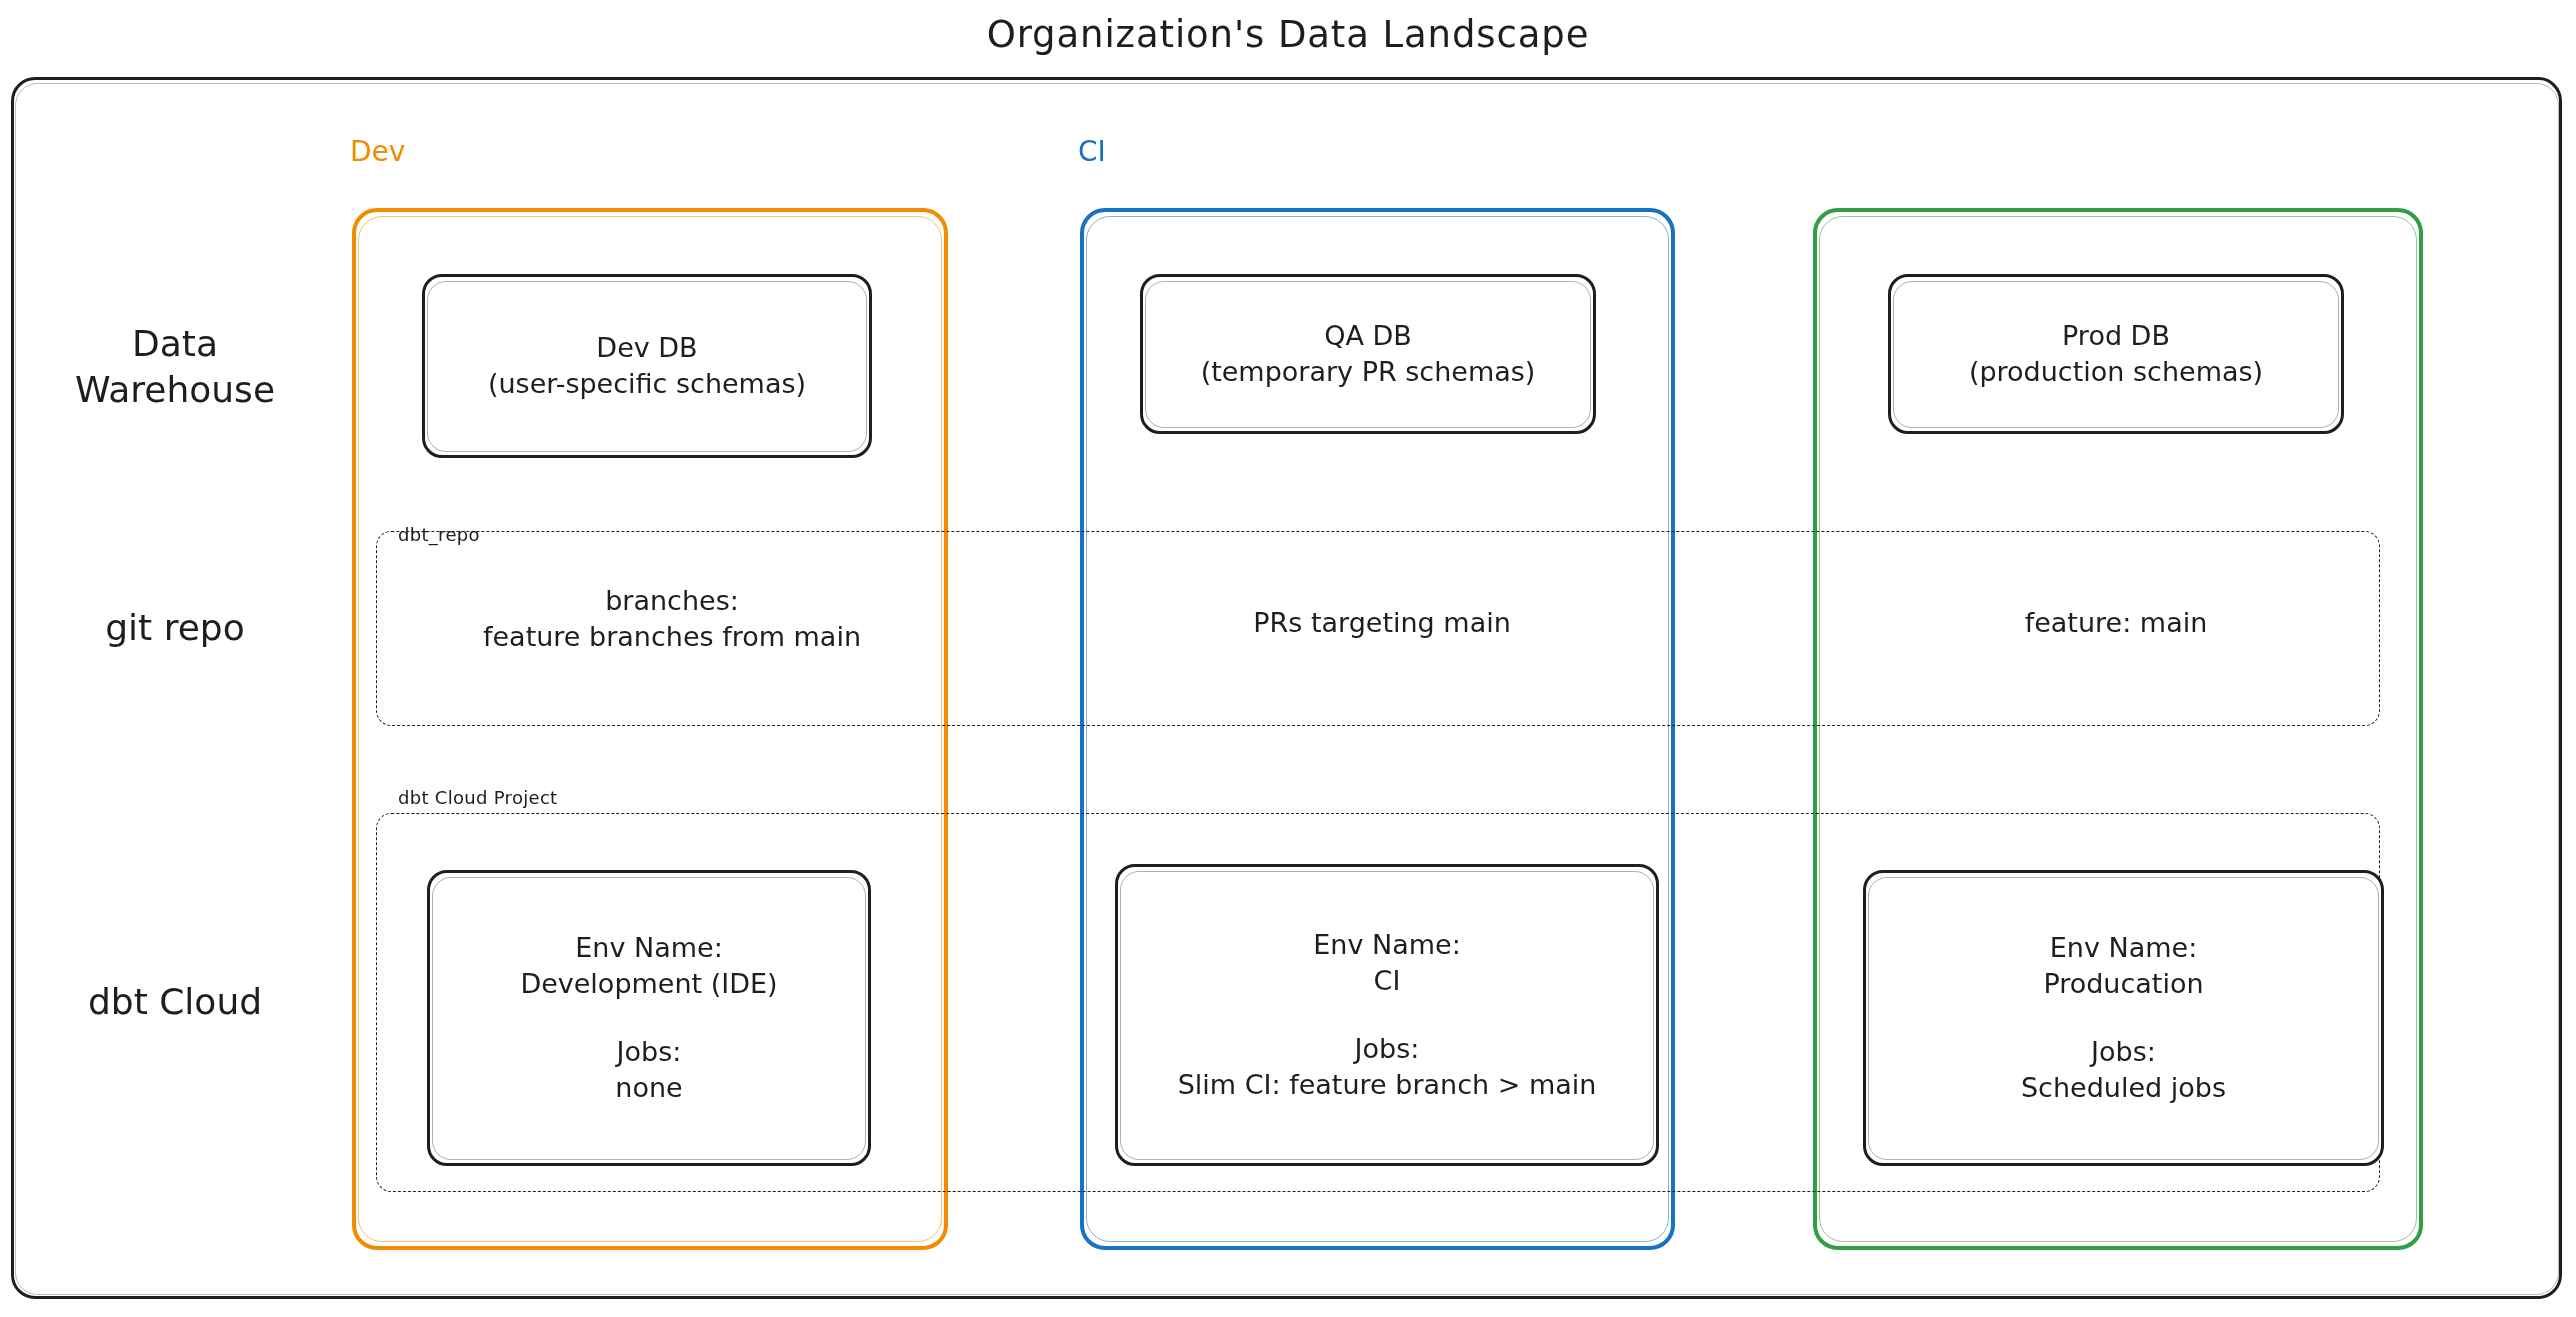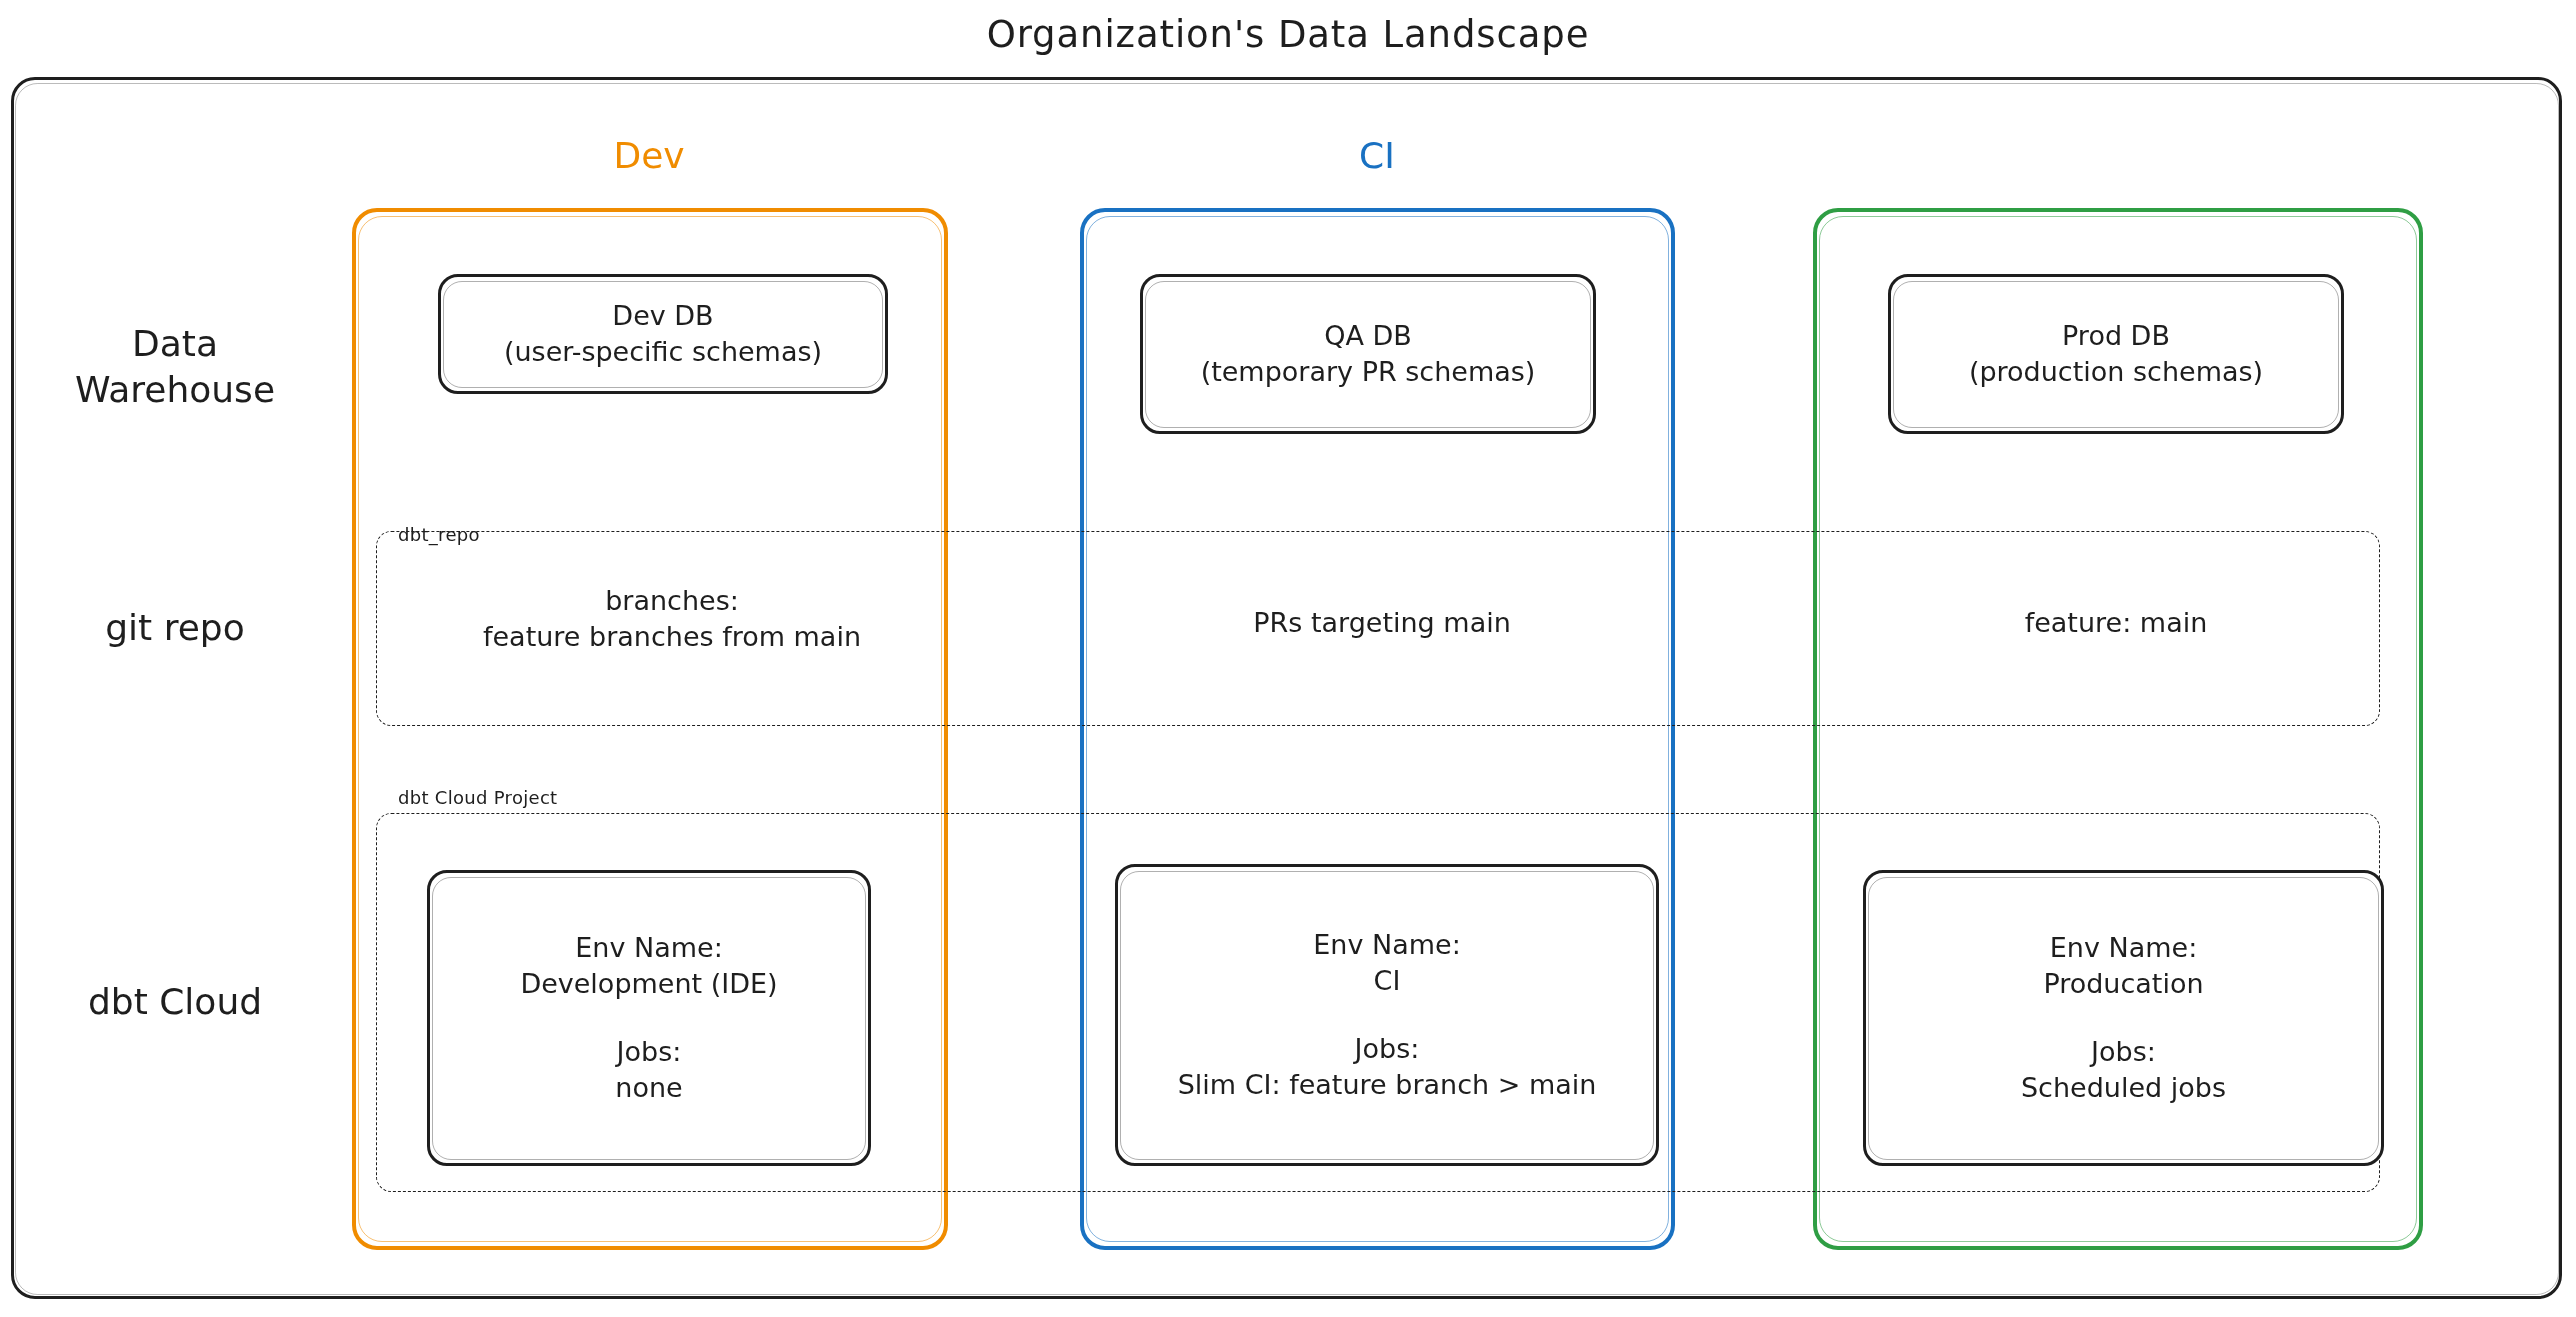--- a/index.html
+++ b/index.html
@@ -53,22 +53,22 @@
     height: calc(100% - 6px);
     border: 1.2px solid rgba(30,30,30,0.30);
     border-radius: 22.5px;
     pointer-events: none;
   }
 
   
   .env-header {
     position: absolute;
     top: 135px;
-    font-size: 36px;
-    text-align: center;
+    font-size: 28px;
+    text-align: left;
     white-space: nowrap;
   }
   #env-header-dev  { left: 350px;  width: 598px; color: #f08c00; }
   #env-header-ci   { left: 1078px; width: 598px; color: #1971c2; }
   #env-header-prod { left: 1811px; width: 598px; color: #2f9e44; }
 
   
   .env-column {
     position: absolute;
     top: 208px;
@@ -148,21 +148,21 @@
     width: calc(100% - 4.7px);
     height: calc(100% - 7px);
     border: 1.2px solid rgba(30,30,30,0.35);
     border-radius: 19px;
     pointer-events: none;
   }
   .node-card .line { display: block; white-space: nowrap; }
   .node-card .spacer { height: 31px; }
 
   
-  #card-dev-db  { left: 422px;  top: 274px; width: 450px;  height: 120px; margin-left: 16px; }
+  #card-dev-db  { left: 422px;  top: 274px; width: 450px;  height: 184px; }
   #card-qa-db   { left: 1140px; top: 274px; width: 456px;  height: 160px; }
   #card-prod-db { left: 1888px; top: 274px; width: 456px;  height: 160px; }
 
   
   #card-dev-env  { left: 427px;  top: 870px; width: 444px;  height: 296px; }
   #card-ci-env   { left: 1115px; top: 864px; width: 544px;  height: 302px; }
   #card-prod-env { left: 1863px; top: 870px; width: 521px;  height: 296px; }
 
   
   .git-text {

